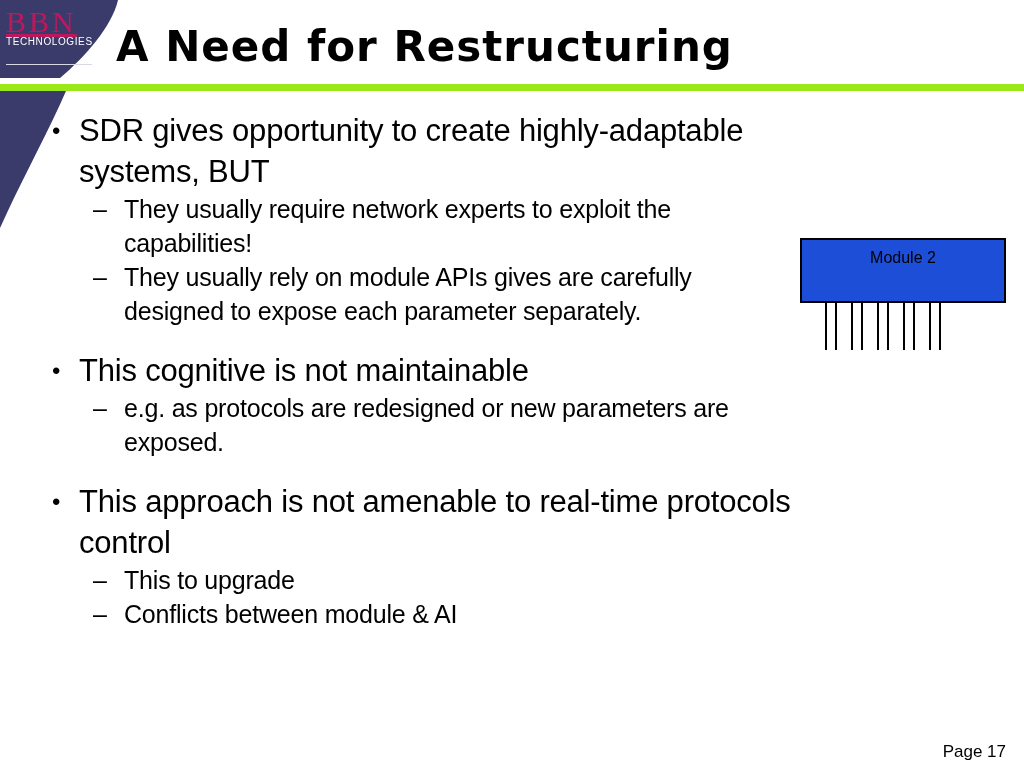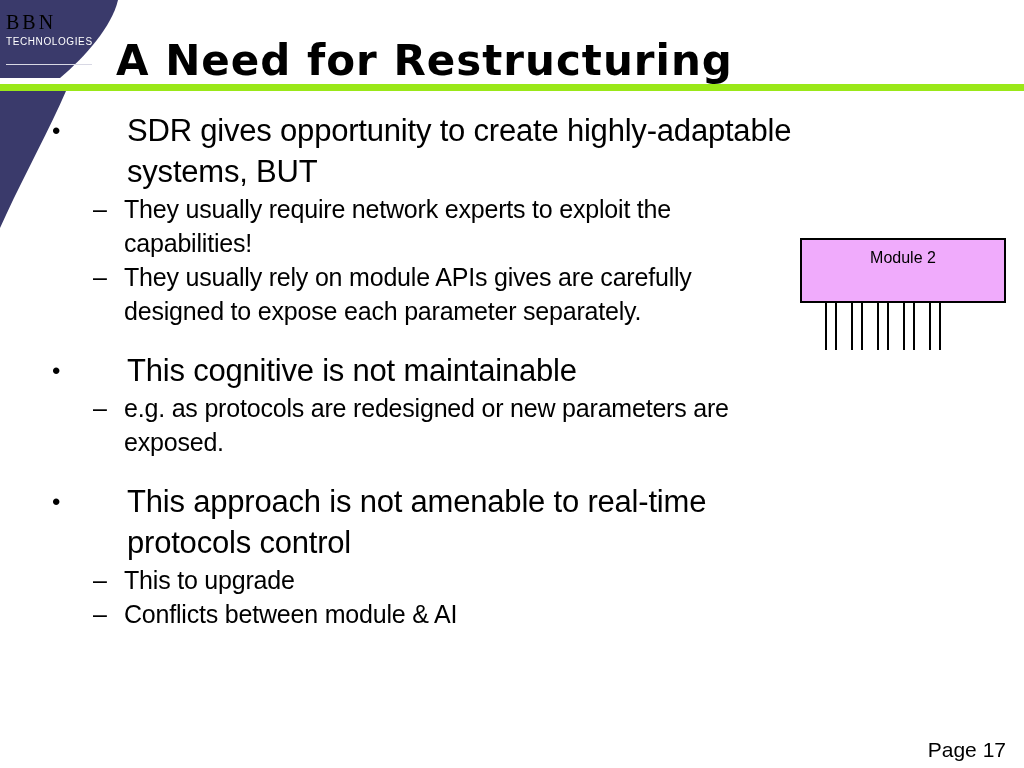--- a/index.html
+++ b/index.html
@@ -40,26 +40,27 @@
   
   .logo-block {
     position: absolute;
     left: 6px;
     top: 8px;
     width: 92px;
     z-index: 5;
   }
   .logo-bbn {
     font-family: "Liberation Serif", serif;
-    color: #000000;
-    font-size: 20px;
+    color: #be185d;
+    font-size: 30px;
     line-height: 28px;
     letter-spacing: 3px;
     font-weight: 400;
     white-space: nowrap;
+    text-decoration: underline;
   }
   .logo-tech {
     font-family: "Liberation Sans", sans-serif;
     color: #ffffff;
     font-size: 10px;
     line-height: 12px;
     letter-spacing: 0.6px;
     white-space: nowrap;
     padding-bottom: 16px;
     border-bottom: 1px solid #d8d8e4;
@@ -74,21 +75,21 @@
     width: 1024px;
     height: 7px;
     background: #9AE818;
     z-index: 4;
   }
 
   
   .slide-title {
     position: absolute;
     left: 116px;
-    top: 28px;
+    top: 14px;
     width: 880px;
     height: 64px;
     display: flex;
     align-items: center;
     font-family: "DejaVu Sans", sans-serif;
     font-size: 42px;
     font-weight: bold;
     letter-spacing: 1px;
     color: #000000;
     z-index: 6;
@@ -114,21 +115,20 @@
   }
   .bullet-l1 .mark {
     flex: 0 0 auto;
     width: 27px;
     font-size: 24px;
     line-height: 41px;
     text-align: left;
   }
   .bullet-l1 .txt {
     flex: 1 1 auto;
-    margin-left: 48px;
   }
 
   .bullet-l2 {
     display: flex;
     align-items: flex-start;
     font-size: 25px;
     line-height: 34px;
     color: #000000;
     letter-spacing: -0.2px;
     margin-left: 41px;
@@ -151,21 +151,21 @@
     top: 238px;
     width: 208px;
     height: 181px;
     z-index: 3;
   }
   .mod-box {
     position: absolute;
     left: 0;
     width: 206px;
     border: 2px solid #000000;
-    background: #f0abfc;
+    background: #1d4ed8;
     box-sizing: border-box;
     display: flex;
     justify-content: center;
     padding-top: 9px;
     font-size: 16px;
     color: #000000;
   }
   .mod-top { top: 0; height: 65px; }
   .mod-bottom { top: 110px; height: 71px; }
   .connectors {
@@ -175,21 +175,21 @@
     width: 206px;
     height: 49px;
   }
   .connectors svg { display: block; }
 
   
   .page-num {
     position: absolute;
     right: 18px;
     bottom: 6px;
-    font-size: 21px;
+    font-size: 17px;
     color: #000000;
     z-index: 3;
   }
 </style>
 </head>
 <body>
 
 <div id="slide">
 
   <div class="brand-wedge">

